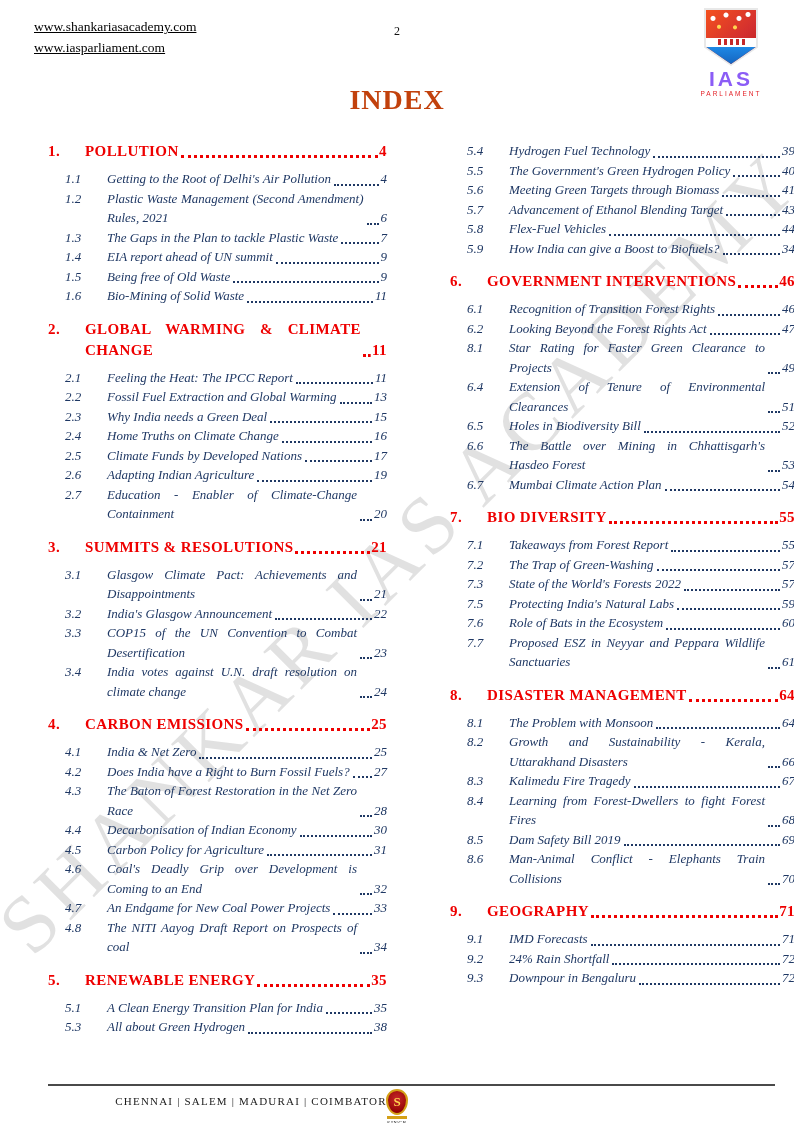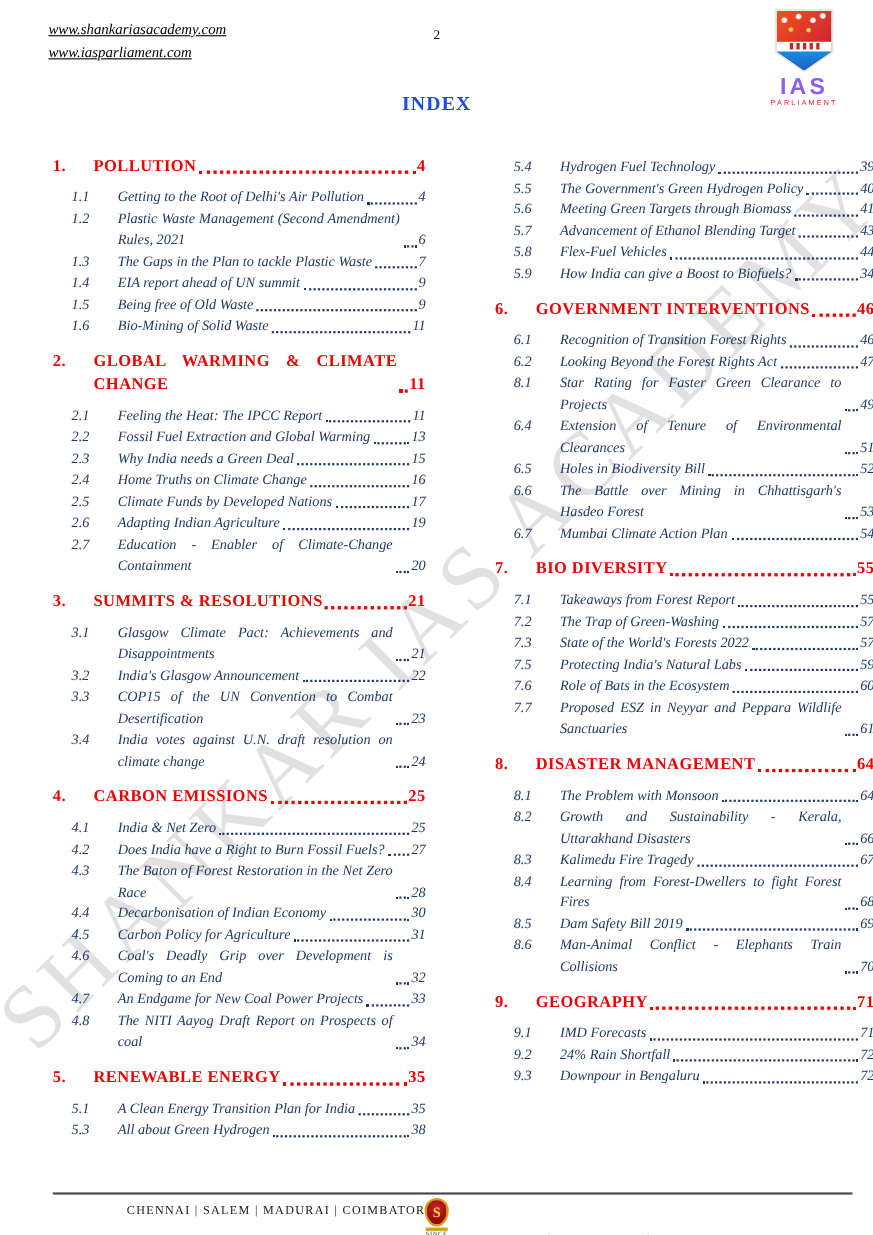--- a/index.html
+++ b/index.html
@@ -12,21 +12,21 @@
   }
   
   .watermark {
     position: absolute; left: 400px; top: 553px;
     transform: translate(-50%,-50%) rotate(-45deg);
     font-family: "Liberation Serif", serif;
     font-size: 82px; letter-spacing: 6px; white-space: nowrap;
     color: rgba(90,90,90,0.18); z-index: 0; font-weight: 400;
   }
   
-  .header-links { position: absolute; left: 44px; top: 16px; z-index: 2; font-style: italic; }
+  .header-links { position: absolute; left: 34px; top: 16px; z-index: 2; }
   .header-links a {
     display: block; color: #000; font-size: 13.5px; line-height: 21px;
     text-decoration: underline; font-family: "Liberation Serif", serif;
   }
   .page-number {
     position: absolute; left: 0; top: 24px; width: 794px; text-align: center;
     font-size: 12px; color: #111; z-index: 2;
   }
   .logo { position: absolute; right: 28px; top: 8px; width: 70px; text-align: center; z-index: 2; }
   .shield {
@@ -58,21 +58,21 @@
     position: absolute; left: 0; right: 0; top: 68%; bottom: 0;
     background: linear-gradient(180deg, #1e88e5 0%, #1565c0 100%);
   }
   .logo-ias { font-family: "Liberation Sans", sans-serif; font-weight: bold;
     font-size: 21px; color: #8b5cf6; letter-spacing: 3px; line-height: 22px; margin-top: 2px; }
   .logo-parl { font-family: "Liberation Sans", sans-serif; font-size: 6.5px;
     color: #e31e24; letter-spacing: 2px; line-height: 8px; }
   
   .page-title {
     position: absolute; left: 0; top: 84px; width: 794px; text-align: center;
-    font-size: 18px; font-weight: bold; color: #1d4ed8; letter-spacing: 1px; z-index: 2;
+    font-size: 28px; font-weight: bold; color: #c2410c; letter-spacing: 1px; z-index: 2;
   }
   
   .col { position: absolute; top: 141px; z-index: 1; }
   .col-left  { left: 48px;  width: 339px; }
   .col-right { left: 450px; width: 345px; }
   .section { width: 100%; }
   .trow { display: flex; align-items: flex-end; }
   .sec-row {
     color: #ee0000; font-weight: bold; font-size: 15px; line-height: 21px;
     letter-spacing: 0.4px; margin: 13px 0 7px 0;

